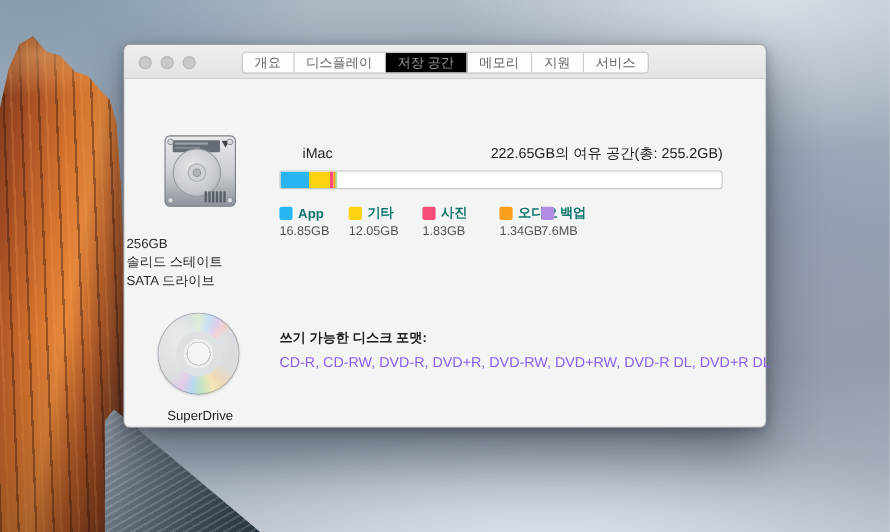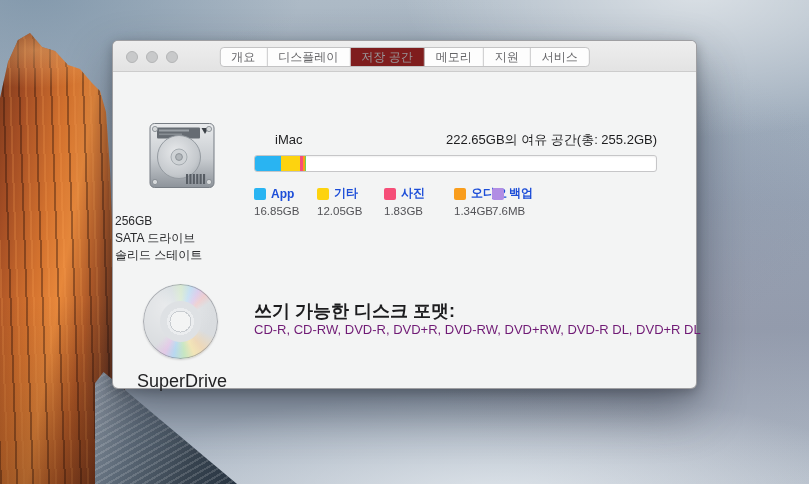--- a/index.html
+++ b/index.html
@@ -57,21 +57,21 @@
     position:absolute; left:50%; top:6px; transform:translateX(-50%);
     display:flex; height:20px; background:#fdfdfd;
     border:1px solid #c3c3c4; border-radius:4px; overflow:hidden;
   }
   .tab {
     font-size:12px; line-height:18px; padding:0 11px; color:#646467;
     background:transparent; border:none; border-right:1px solid #c9c9ca;
     white-space:nowrap; cursor:default; font-family:inherit;
   }
   .tab:last-child { border-right:none; }
-  .tab.selected { background:#7f1d1d; color:#98989b; }
+  .tab.selected { background:#000000; color:#98989b; }
 
   .content { position:relative; width:100%; height:317px; }
 
   
   .left-col { position:absolute; left:0; top:0; width:138px; }
   .hdd { position:absolute; left:36px; top:50px; width:66px; height:68px; }
   .drive-label {
     position:absolute; left:2px; top:141px; width:134px; 
     font-size:12px; line-height:17px; color:#2a2a2c;
   }
@@ -86,21 +86,21 @@
     box-shadow: inset 0 0 0 1px rgba(125,130,136,.55), 0 1px 2px rgba(0,0,0,.15);
   }
   .disc::after {
     content:""; position:absolute; inset:0; border-radius:50%;
     background:radial-gradient(circle at 50% 50%,
       #f3f4f4 0 10px, #c9cdd1 10px 11px, #ebedef 11px 13.5px,
       #dee1e4 13.5px 20px, rgba(255,255,255,0) 21px);
   }
   .superdrive-label {
     position:absolute; left:2px; top:299px; width:134px; text-align:center;
-    font-size:18px; color:#222224;
+    font-size:12px; color:#222224;
   }
 
   
   .device-row {
     position:absolute; left:141px; top:59px; width:403px;
     display:flex; justify-content:space-between; align-items:baseline;
   }
   .device-name { font-size:13px; color:#222224;padding-left:21px; }
   .free-space  { font-size:13px; font-weight:normal; color:#1d1d1f; }
 
@@ -116,30 +116,30 @@
   .legend { position:absolute; left:141px; top:115px; width:420px; height:46px; }
   .legend-item { position:absolute; top:0; }
   .legend-item:nth-child(1){ left:0; }
   .legend-item:nth-child(2){ left:63px; }
   .legend-item:nth-child(3){ left:130px; }
   .legend-item:nth-child(4){ left:200px; }
   .legend-item:nth-child(5){ left:238px; }
   .legend-item:nth-child(6){ left:297px; }
   .legend-top { display:flex; align-items:center; gap:5px; height:13px; }
   .swatch { width:12px; height:12px; border-radius:2px; flex:0 0 auto; }
-  .legend-label { font-size:12px; font-weight:bold; color:#1d4ed8; white-space:nowrap; }
+  .legend-label { font-size:12px; font-weight:bold; color:#0f766e; white-space:nowrap; }
   .legend-value { margin-top:5px; font-size:11.5px; color:#525256; white-space:nowrap; }
 
   .formats-title {
     position:absolute; left:141px; top:227px;
-    font-size:18px; font-weight:bold; color:#1d1d1f;
+    font-size:12px; font-weight:bold; color:#1d1d1f;
   }
   .formats-list {
     position:absolute; left:141px; top:250px; width:430px;
-    font-size:13px; color:#701a75; white-space:nowrap;
+    font-size:13px; color:#8b5cf6; white-space:nowrap;
   }
 </style>
 </head>
 <body>
 
 <div class="desktop">
   <div class="cliff"></div>
   <div class="gray-rock"></div>
 
   <div class="window">
@@ -191,22 +191,22 @@
             <rect x="37" y="52" width="2.1" height="10"></rect>
               <rect x="40.4" y="52" width="2.1" height="10"></rect>
             <rect x="43.8" y="52" width="2.1" height="10"></rect>
               <rect x="47.2" y="52" width="2.1" height="10"></rect>
             <rect x="50.6" y="52" width="2.1" height="10"></rect>
               <rect x="54" y="52" width="2.1" height="10"></rect>
           </g>
         </svg>
         <div class="drive-label">
           <div>256GB</div>
+          <div>솔리드 스테이트</div>
           <div>SATA 드라이브</div>
-          <div>솔리드 스테이트</div>
         </div>
         <div class="disc"></div>
         <div class="superdrive-label">SuperDrive</div>
       </div>
 
       <div class="device-row">
         <span class="device-name">iMac</span>
         <span class="free-space">222.65GB의 여유 공간(총: 255.2GB)</span>
       </div>
 

